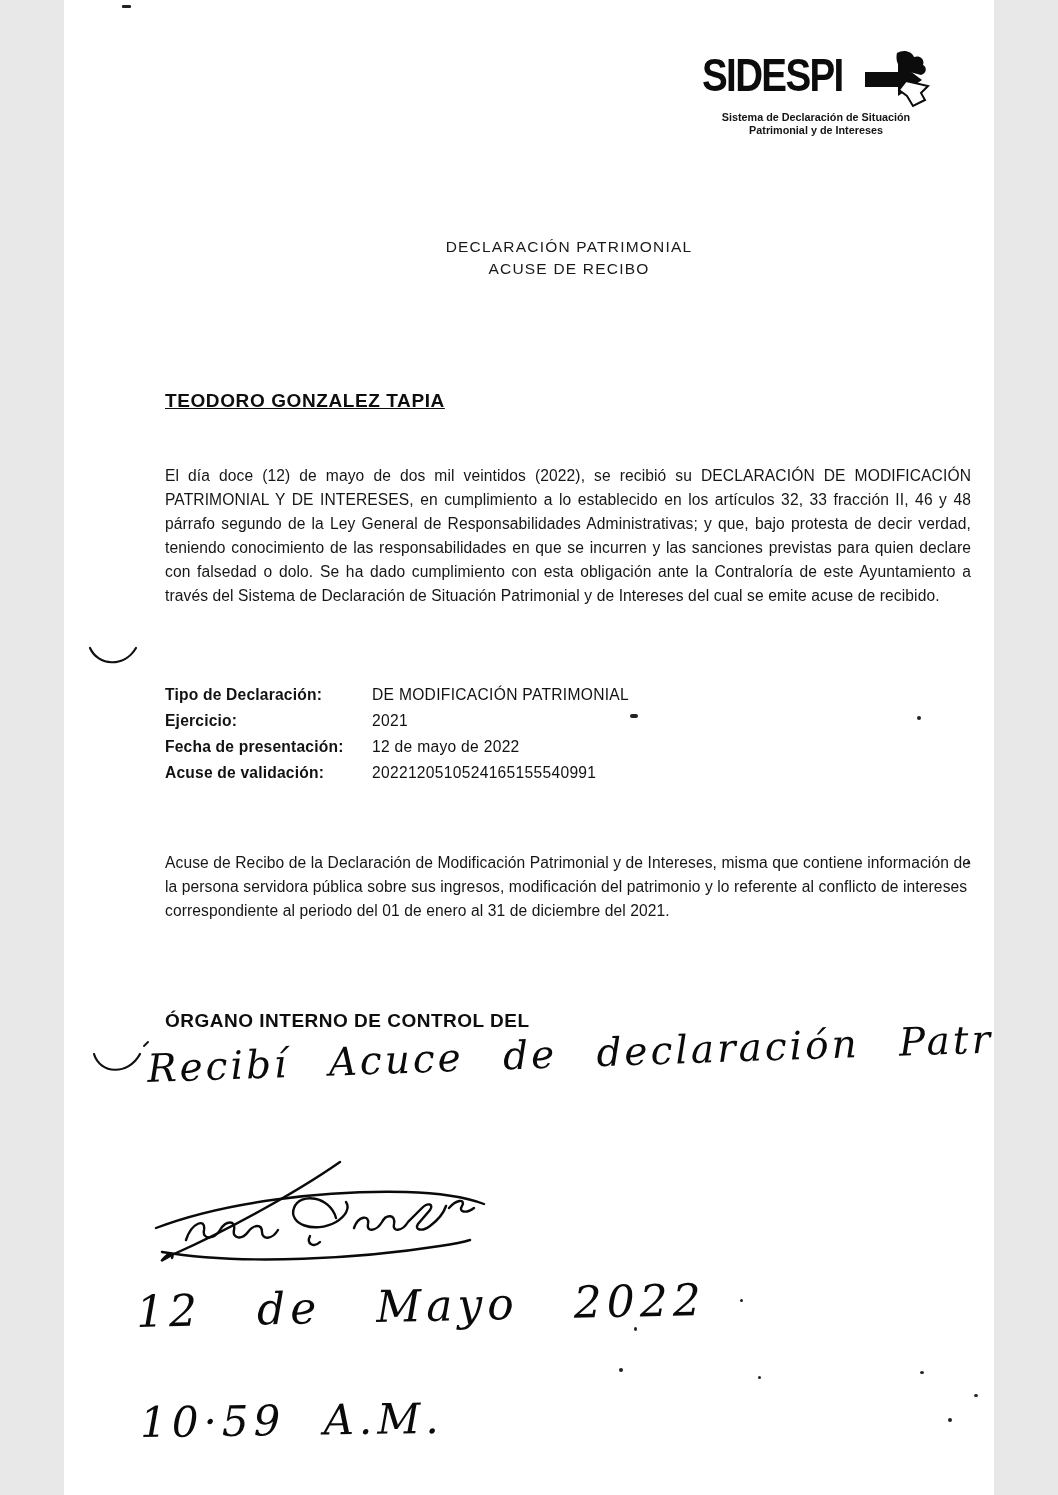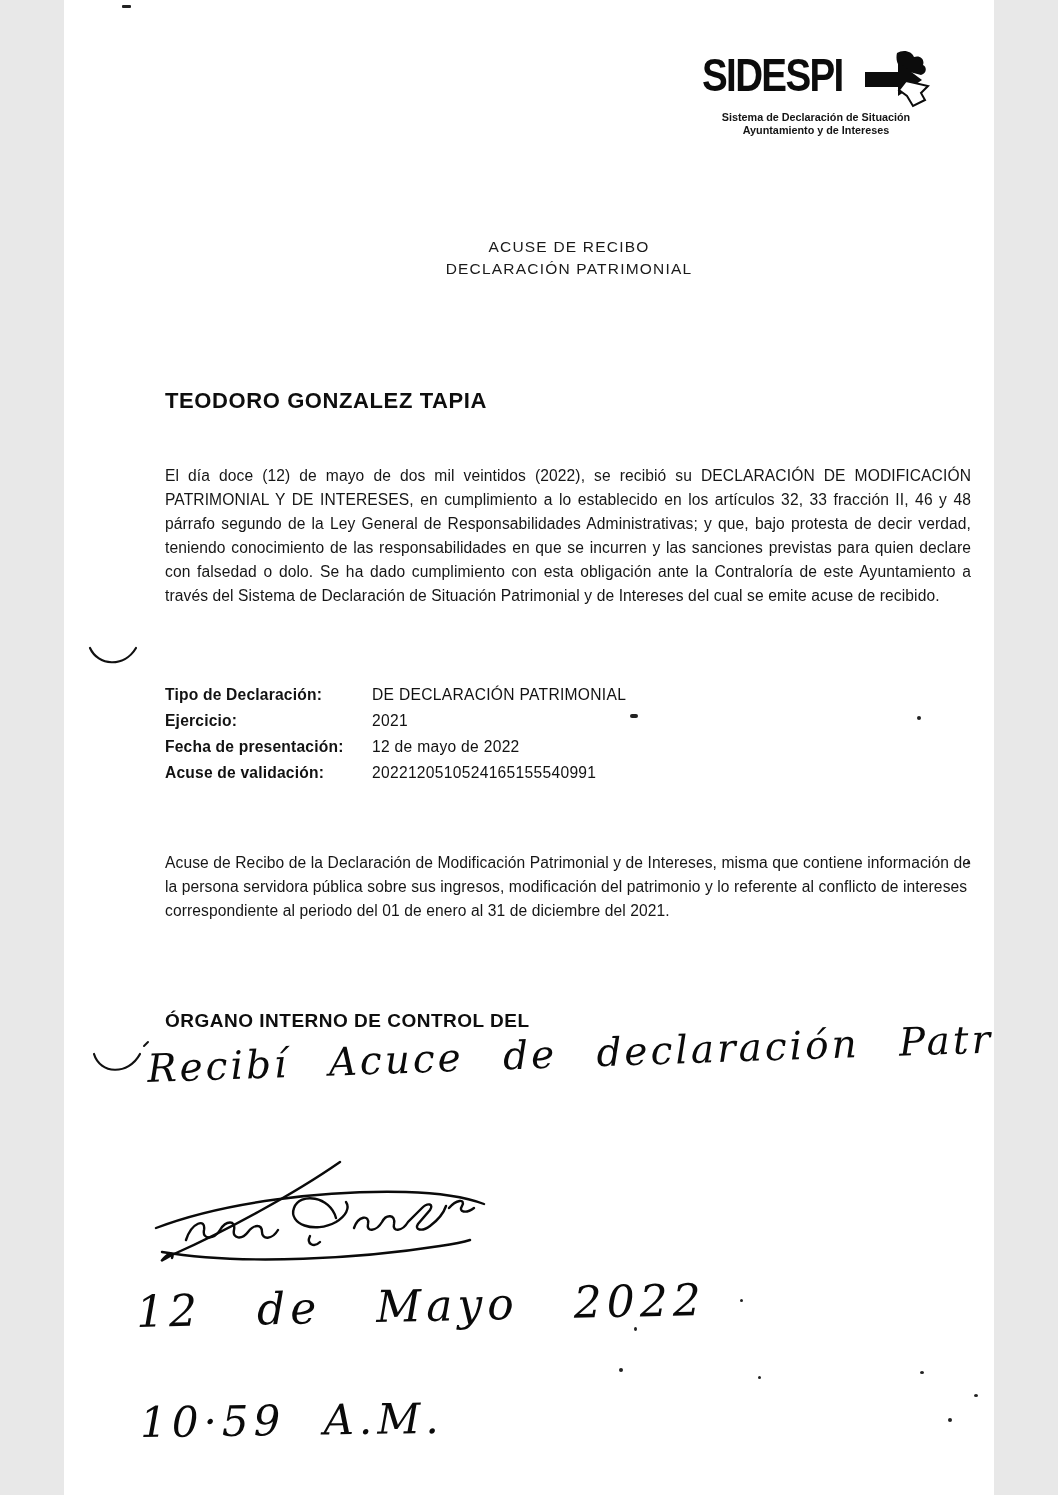--- a/index.html
+++ b/index.html
@@ -16,21 +16,21 @@
     letter-spacing:-2px;transform:scaleX(.82);transform-origin:left center;color:#0c0c0c;
   }
   .logo-arrow{margin-left:-10px;margin-top:0;}
   .logo-tagline{font-size:10.8px;font-weight:bold;line-height:12.5px;margin-top:3px;color:#141414;}
   
   .doc-title{
     position:absolute;top:236px;left:205px;width:600px;text-align:center;
     font-size:15.5px;line-height:21.5px;letter-spacing:1.2px;color:#1a1a1a;
   }
   
-  .declarant{position:absolute;top:387px;left:101px;font-weight:bold;font-size:22px;line-height:27px;letter-spacing:.6px;color:#0e0e0e;}
+  .declarant{position:absolute;top:387px;left:101px;font-weight:bold;font-size:19px;line-height:27px;letter-spacing:.6px;color:#0e0e0e;text-decoration:underline;}
   
   .para1{
     position:absolute;top:464px;left:101px;width:806px;margin:0;
     font-size:15.6px;line-height:23.9px;text-align:justify;color:#161616;letter-spacing:.1px;
   }
   .para2{
     position:absolute;top:851px;left:101px;width:818px;margin:0;
     font-size:15.6px;line-height:24.2px;color:#161616;letter-spacing:.1px;
   }
   
@@ -74,38 +74,38 @@
     <div class="logo-row">
       <span class="logo-text">SIDESPI</span>
       <svg class="logo-arrow" width="66" height="58" viewBox="0 0 66 58">
         <path d="M33 3 C 39 -1, 48 1, 50 7 C 56 5, 61 9, 59 15 C 63 17, 63 23, 57 25 L 42 21 C 35 19, 31 11, 33 3 Z" fill="#0c0c0c"></path>
         <polygon points="1,22 34,22 34,12 58,30 34,46 34,37 1,37" fill="#0c0c0c"></polygon>
         <path d="M42 31 L64 36 L57 43 L61 50 L49 56 L43 46 L35 40 Z" fill="#ffffff" stroke="#0c0c0c" stroke-width="2"></path>
       </svg>
     </div>
     <div class="logo-tagline">
       <div>Sistema de Declaración de Situación</div>
-      <div>Ayuntamiento y de Intereses</div>
+      <div>Patrimonial y de Intereses</div>
     </div>
   </div>
 
   <div class="doc-title">
+    <div>DECLARACIÓN PATRIMONIAL</div>
     <div>ACUSE DE RECIBO</div>
-    <div>DECLARACIÓN PATRIMONIAL</div>
   </div>
 
   <div class="declarant">
     <div>TEODORO GONZALEZ TAPIA</div>
   </div>
 
   <p class="para1">El día doce (12) de mayo de dos mil veintidos (2022), se recibió su DECLARACIÓN DE MODIFICACIÓN PATRIMONIAL Y DE INTERESES, en cumplimiento a lo establecido en los artículos 32, 33 fracción II, 46 y 48 párrafo segundo de la Ley General de Responsabilidades Administrativas; y que, bajo protesta de decir verdad, teniendo conocimiento de las responsabilidades en que se incurren y las sanciones previstas para quien declare con falsedad o dolo. Se ha dado cumplimiento con esta obligación ante la Contraloría de este Ayuntamiento a través del Sistema de Declaración de Situación Patrimonial y de Intereses del cual se emite acuse de recibido.</p>
 
   <div class="details">
     <span class="label">Tipo de Declaración:</span>
-    <span class="value">DE DECLARACIÓN PATRIMONIAL</span>
+    <span class="value">DE MODIFICACIÓN PATRIMONIAL</span>
     <span class="label">Ejercicio:</span>
     <span class="value">2021</span>
     <span class="label">Fecha de presentación:</span>
     <span class="value">12 de mayo de 2022</span>
     <span class="label">Acuse de validación:</span>
     <span class="value">2022120510524165155540991</span>
   </div>
 
   <p class="para2">Acuse de Recibo de la Declaración de Modificación Patrimonial y de Intereses, misma que contiene información de la persona servidora pública sobre sus ingresos, modificación del patrimonio y lo referente al conflicto de intereses correspondiente al periodo del 01 de enero al 31 de diciembre del 2021.</p>
 

